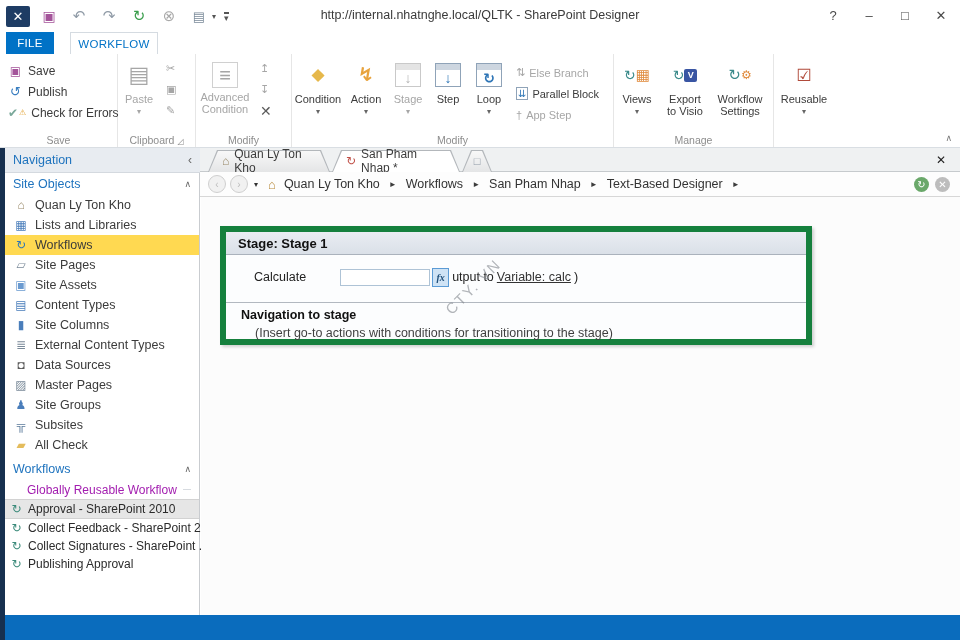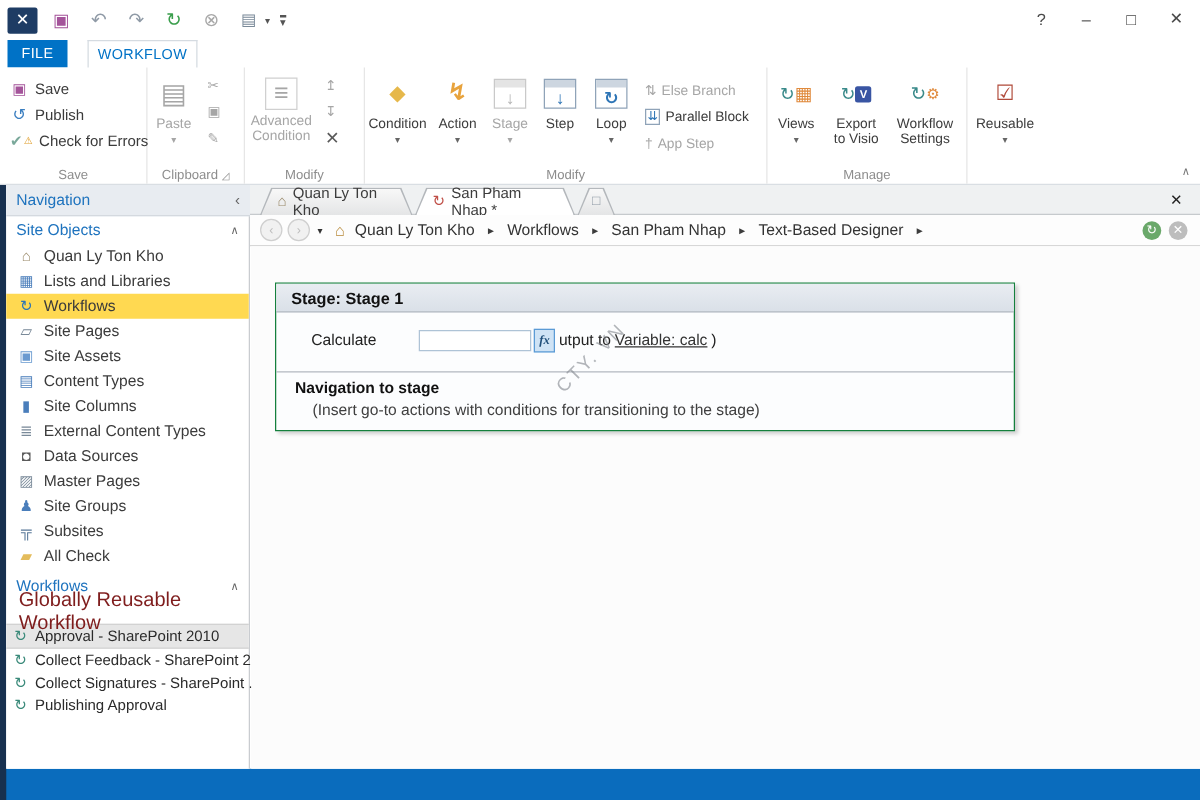--- a/index.html
+++ b/index.html
@@ -55,21 +55,21 @@
   
   #sidebar{left:5px;top:148px;width:195px;height:467px;background:#fff;border-right:1px solid #c9ccd0;box-sizing:border-box}
   #nav-header{left:5px;top:148px;width:195px;height:25px;background:#e8ecf1;border-bottom:1px solid #d4d9df;
               display:flex;align-items:center;justify-content:space-between;padding:0 8px;box-sizing:border-box}
   .navtitle{color:#1e73be;font-size:12.5px}
   .chev{color:#666;font-size:12px}
   .sectionhead{display:flex;align-items:center;justify-content:space-between;padding:0 8px;height:22px;color:#1e73be;font-size:12.5px}
   .sideitem{display:flex;align-items:center;height:20px;padding-left:8px;gap:6px;font-size:12.5px;color:#3b3b3b;white-space:nowrap}
   .sideitem .ig{width:16px;text-align:center;font-size:12px;flex:none}
   .sel-yellow{background:#ffd951}
-  .wf-head{color:#7f1d1d;font-size:16px;display:flex;align-items:center;gap:6px;padding-left:10px;height:19px}
+  .wf-head{color:#a21caf;font-size:12px;display:flex;align-items:center;gap:6px;padding-left:22px;height:19px}
   .wf-head:after{content:"";flex:1;border-top:1px solid #d7dbe0;margin-right:8px}
   .wfitem{display:flex;align-items:center;height:18px;padding-left:4px;gap:4px;font-size:12px;color:#2b2b2b;white-space:nowrap}
   .wfitem .ig{width:15px;text-align:center;font-size:12px;color:#3a8a7a;flex:none}
   .wfsel{background:#e6e6e6;border-top:1px solid #d2d2d2;border-bottom:1px solid #d2d2d2}
   [data-icon="home"]{color:#9a8a6a}
   [data-icon="table"]{color:#4a7ebb}
   [data-icon="workflow"]{color:#2e75b6}
   [data-icon="pages"]{color:#7a8a99}
   [data-icon="assets"]{color:#6a9ad0}
   [data-icon="content-types"]{color:#4a7ebb}
@@ -98,21 +98,21 @@
   .csep{font-size:8px;color:#3c3c3c;padding:0 3px}
   .bc-home{color:#b88a3a;font-size:13px;margin:0 2px 0 6px}
   .bc-drop{font-size:8px;color:#333;margin-left:2px}
   #bc-right{margin-left:auto;display:flex;gap:6px;padding-right:10px}
   .statcirc{width:15px;height:15px;border-radius:50%;display:flex;align-items:center;justify-content:center;color:#fff;font-size:10px}
   .statcirc.green{background:#6aa86a}
   .statcirc.grayc{background:#bdbdbd}
   #tab-close{position:absolute;right:14px;top:153px;font-size:12px;color:#222}
   
   #canvas{left:201px;top:197px;width:759px;height:418px;background:#fcfcfc}
-  #stage-box{left:220px;top:226px;width:592px;height:119px;background:#fcfdfe;border:1px solid #15803d;
+  #stage-box{left:220px;top:226px;width:592px;height:119px;background:#fcfdfe;border:6px solid #15803d;
              box-shadow:2px 2px 3px rgba(0,0,0,.18);box-sizing:border-box}
   #stage-header{height:22px;background:linear-gradient(#e9edf2,#dae0e8);border-bottom:1px solid #aab2bc;
                 display:flex;align-items:center;padding-left:12px;font-weight:bold;font-size:13px;color:#111}
   #calc-row{position:absolute;left:0;top:34px;width:100%;height:22px;display:flex;align-items:center;font-size:12.5px;color:#222}
   #calc-label{margin-left:28px}
   #calc-input{margin-left:34px;width:84px;height:15px;border:1px solid #aec3d6;background:#fff;outline:none;
               font:11px "Liberation Sans",sans-serif;padding:0 2px}
   #fx-btn{margin-left:2px;width:15px;height:17px;background:#cfe3f5;border:1px solid #5b9bd5;color:#1f4e79;
           font:italic bold 10px "Liberation Serif",serif;display:flex;align-items:center;justify-content:center}
   #calc-after{margin-left:3px}
@@ -137,20 +137,21 @@
     <span class="appicon" data-icon="app">✕</span>
     <span class="qicon qsave" data-icon="save">▣</span>
     <span class="qicon qundo" data-icon="undo">↶</span>
     <span class="qicon qredo" data-icon="redo">↷</span>
     <span class="qicon qrefresh" data-icon="refresh">↻</span>
     <span class="qicon qstop" data-icon="stop">⊗</span>
     <span class="qicon qpreview" data-icon="preview">▤</span>
     <span class="qdrop" data-icon="dropdown">▾</span>
     <span class="qmore" data-icon="qat-more">▾</span>
   </div>
+  <div id="win-title" class="abs">http://internal.nhatnghe.local/QLTK - SharePoint Designer</div>
   <div class="winctrl abs">
     <span class="wbtn" data-icon="help">?</span>
     <span class="wbtn" data-icon="minimize">–</span>
     <span class="wbtn" data-icon="maximize">□</span>
     <span class="wbtn" data-icon="close">✕</span>
   </div>
 </div>
 
 <div id="tabrow" class="abs">
   <div id="tab-file" class="rtab">FILE</div>

